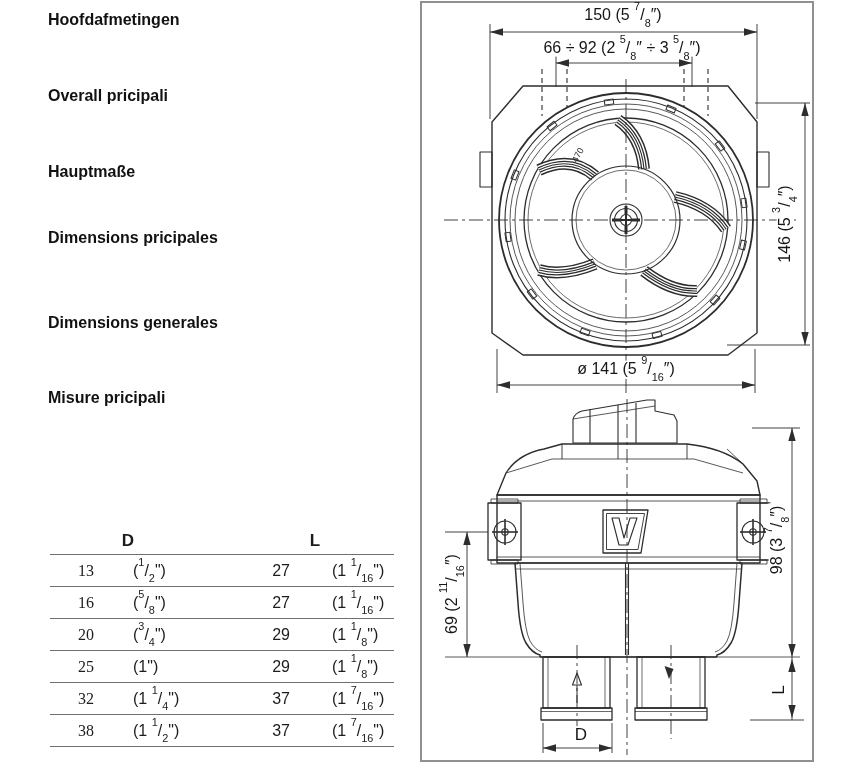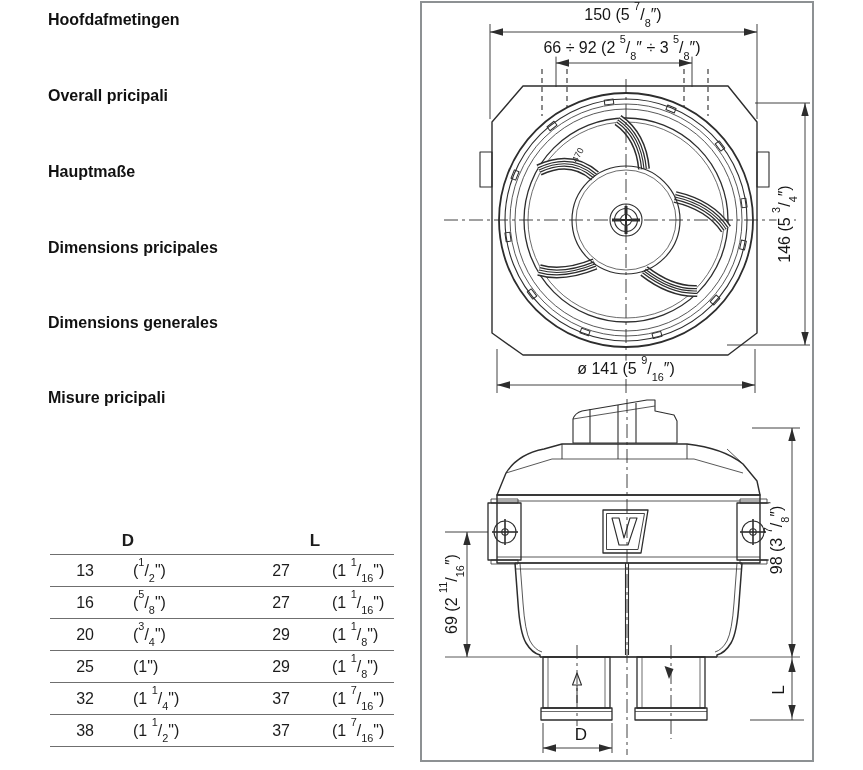--- a/index.html
+++ b/index.html
@@ -11,42 +11,42 @@
   
   .heading{position:absolute;left:48px;font-size:16px;font-weight:bold;color:#111;white-space:nowrap;}
   
   .dim-table{position:absolute;left:50px;top:528px;width:344px;font-size:16px;color:#1c1c1c;}
   .t-head{display:grid;grid-template-columns:156px 188px;height:26px;align-items:center;
           border-bottom:1px solid #6f6f6f;font-weight:bold;font-size:17px;}
   .t-head .hd{text-align:center;}
   .t-head .hl{text-align:center;padding-left:30px;}
   .t-row{display:grid;grid-template-columns:56px 100px 92px 96px;height:31px;align-items:center;
          border-bottom:1px solid #6f6f6f;}
-  .c-mm1{text-align:right;padding-right:12px;}
+  .c-mm1{text-align:right;padding-right:12px;font-family:Liberation Serif, serif;}
   .c-fr1{text-align:left;padding-left:27px;}
   .c-mm2{text-align:right;padding-right:8px;}
   .c-fr2{text-align:left;padding-left:34px;}
   sup.fr{font-size:68%;position:relative;top:-0.32em;line-height:0;}
   sub.fr{font-size:68%;position:relative;top:0.22em;line-height:0;}
   
   .panel{position:absolute;left:420px;top:1px;width:394px;height:761px;
          border:2px solid #8d9193;box-sizing:border-box;background:#fff;}
   .panel svg{position:absolute;left:0;top:0;}
   .dimlabel{position:absolute;transform:translate(-50%,-50%);white-space:nowrap;
             font-size:16px;color:#161616;background:#fff;padding:0 2px;line-height:1.05;}
   .dimlabel.rot{transform:translate(-50%,-50%) rotate(-90deg);}
   .dimlabel.single{font-size:17px;}
 </style>
 </head>
 <body>
 
 <div class="heading" style="top:11px">Hoofdafmetingen</div>
 <div class="heading" style="top:87px">Overall pricipali</div>
 <div class="heading" style="top:163px">Hauptmaße</div>
-<div class="heading" style="top:239px">Dimensions pricipales</div>
+<div class="heading" style="top:229px">Dimensions pricipales</div>
 <div class="heading" style="top:314px">Dimensions generales</div>
 <div class="heading" style="top:389px">Misure pricipali</div>
 
 <div class="dim-table">
   <div class="t-head">
     <span class="hd">D</span>
     <span class="hl">L</span>
   </div>
 
   <div class="t-row">

